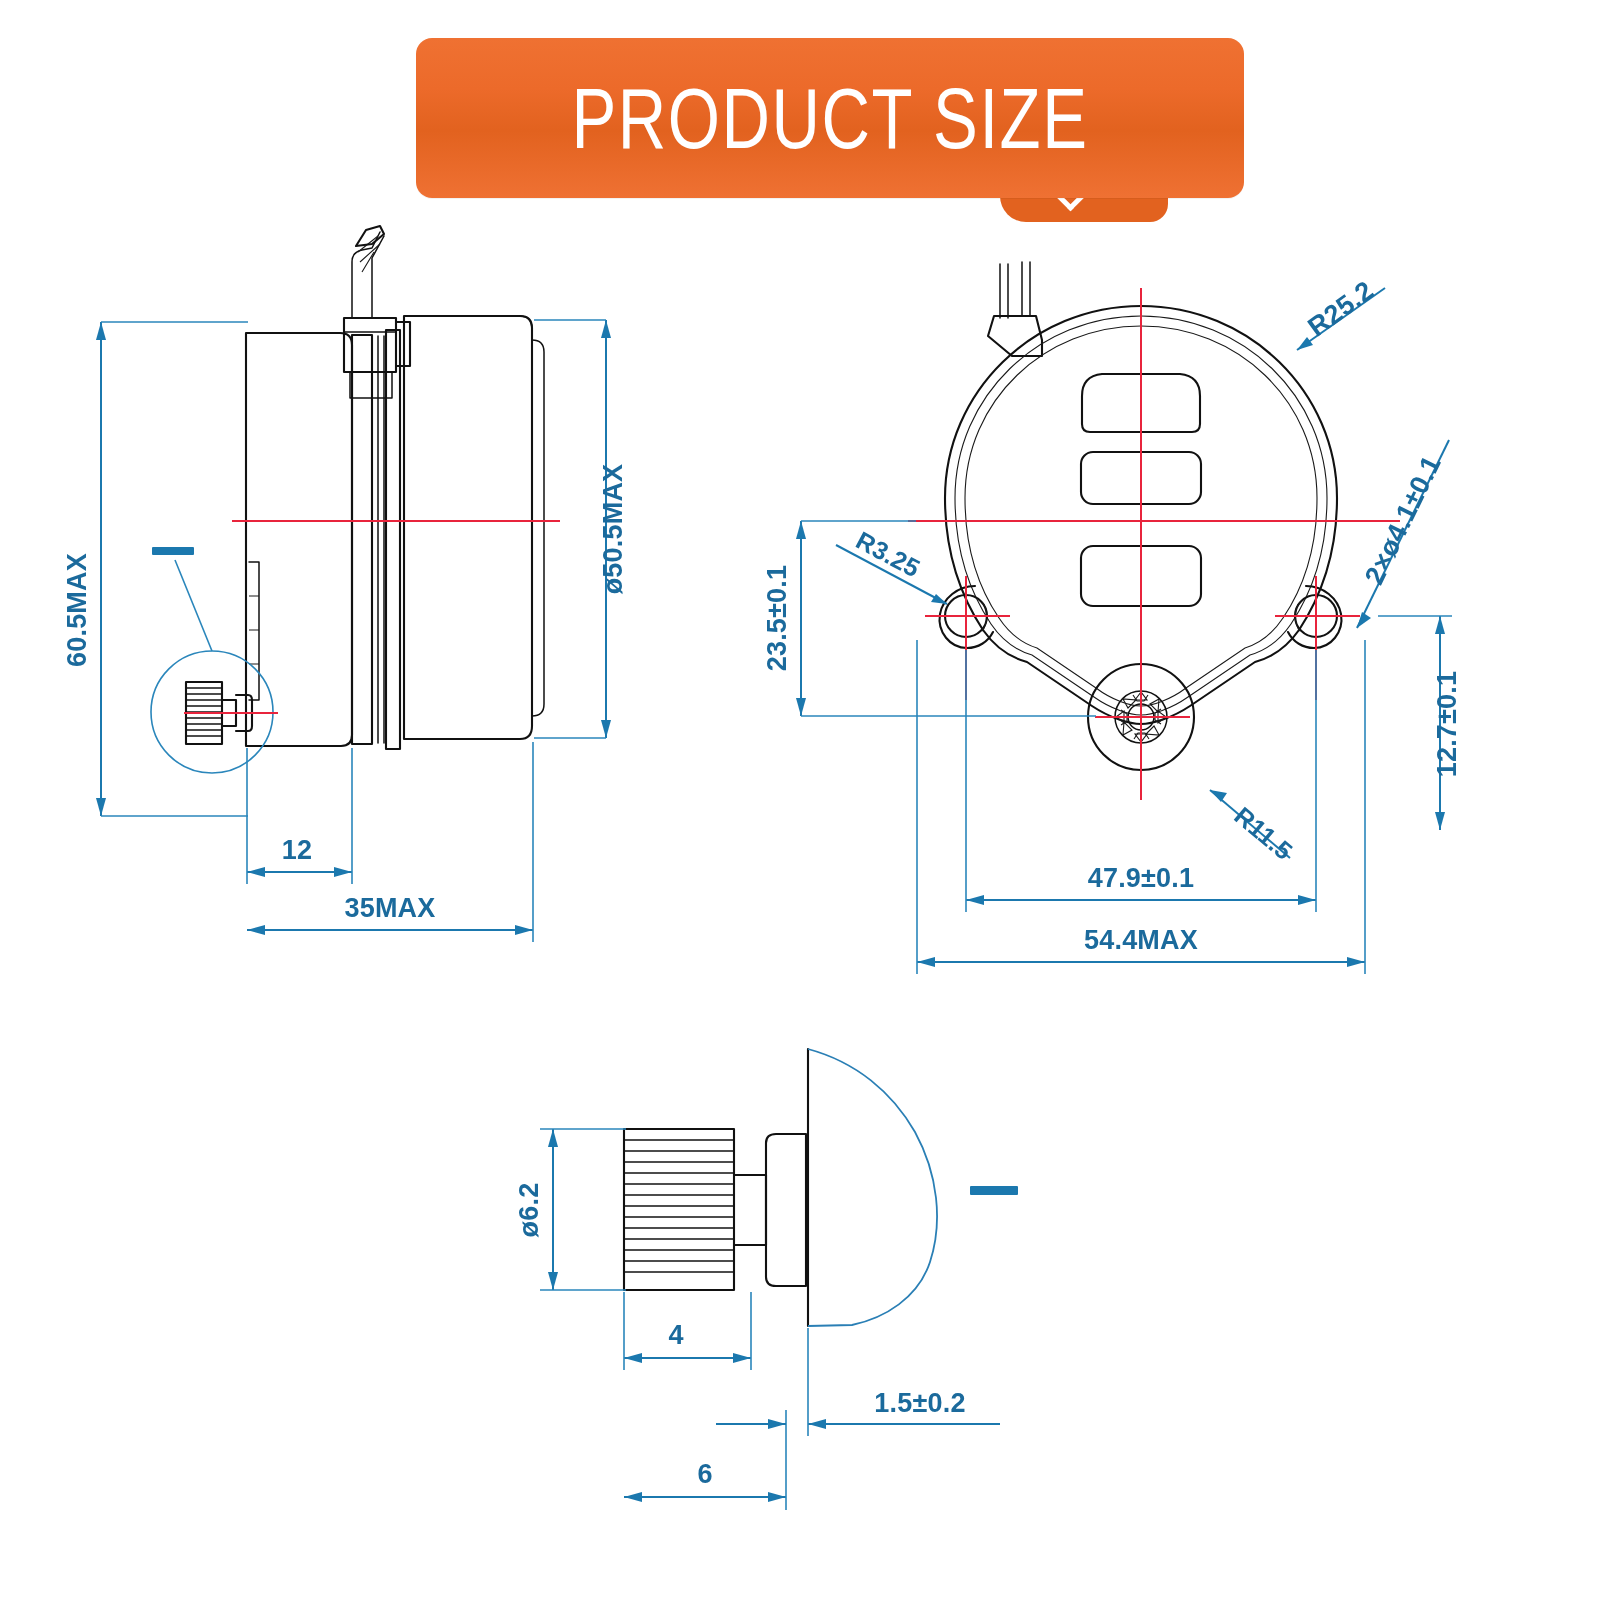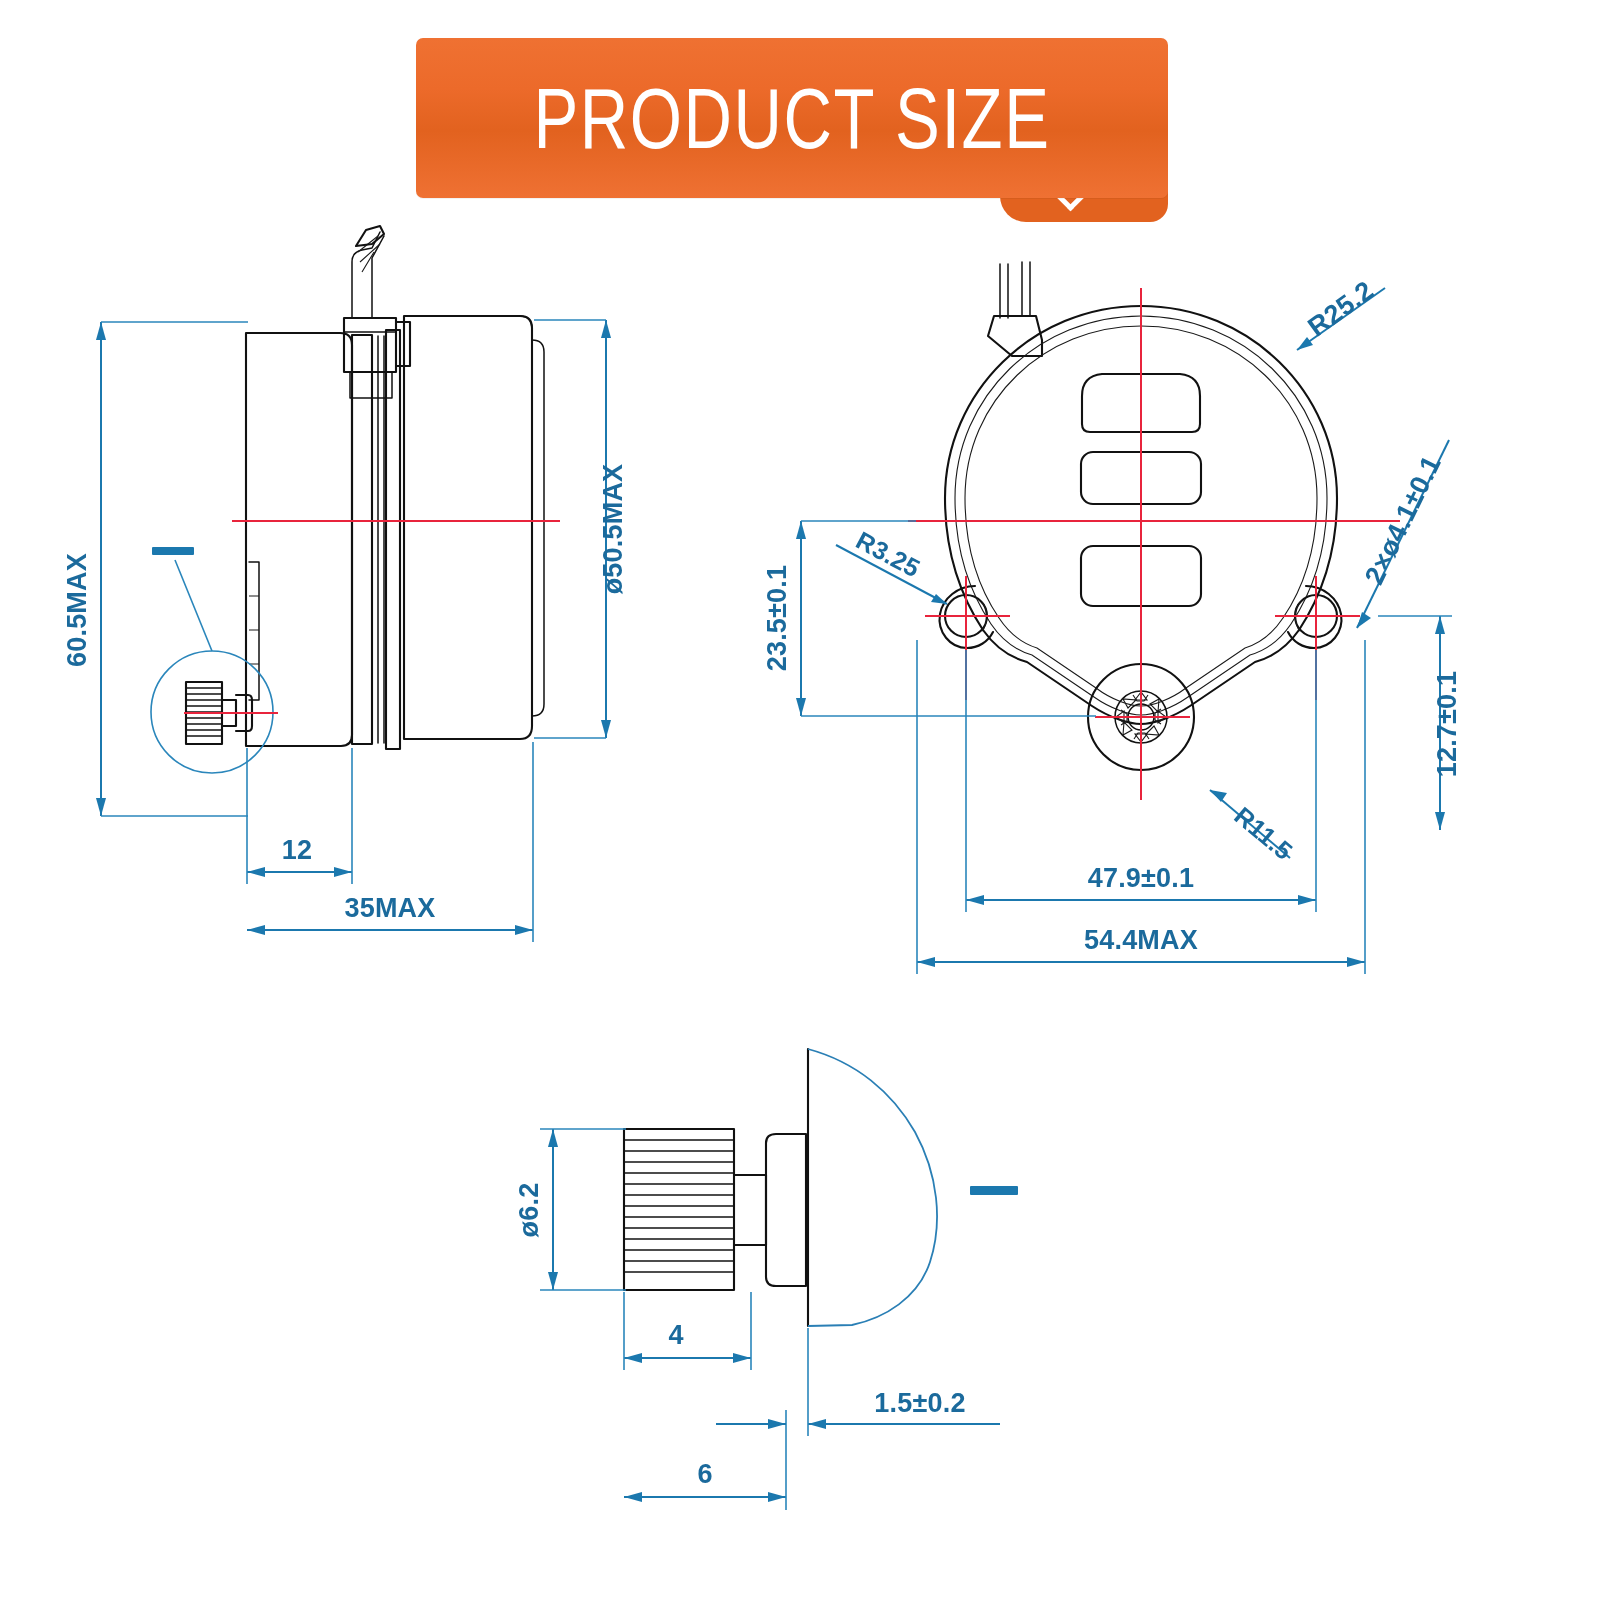--- a/index.html
+++ b/index.html
@@ -6,22 +6,22 @@
   html,body{margin:0;padding:0;background:#ffffff;}
   body{
     width:1600px;height:1600px;position:relative;overflow:hidden;
     font-family:"Liberation Sans","DejaVu Sans",sans-serif;
     background:#ffffff;
   }
   #stage{position:absolute;left:0;top:0;width:1600px;height:1600px;}
 
   
   .banner{
-    position:absolute;left:416px;top:38px;width:752px;height:160px;
-    border-radius:7px;
+    position:absolute;left:416px;top:38px;width:828px;height:160px;
+    border-radius:16px;
     background:linear-gradient(180deg,#ef7132 0%,#ec6a2a 32%,#e2621f 58%,#ef7133 100%);
     box-shadow:0 1px 0 rgba(0,0,0,.05);
   }
   .banner-title{
     position:absolute;left:0;top:0;width:100%;height:160px;
     display:flex;align-items:center;justify-content:center;
     color:#ffffff;font-size:86px;line-height:1;
     font-weight:400;letter-spacing:2px;
     transform:scaleX(.78);transform-origin:50% 50%;
     white-space:nowrap;

